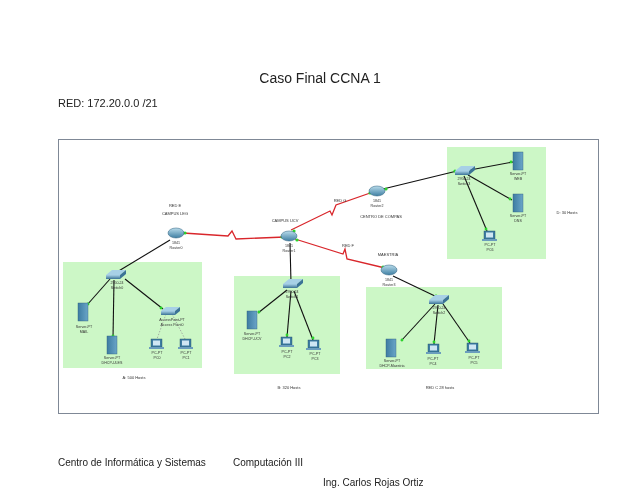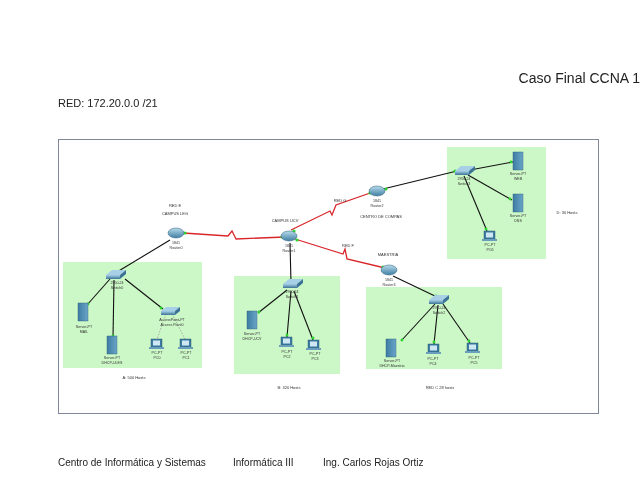--- a/index.html
+++ b/index.html
@@ -1,17 +1,17 @@
 <!DOCTYPE html>
 <html><head>
 <meta charset="utf-8">
 <style>
   html, body { margin: 0; padding: 0; background: #ffffff; }
   body { width: 640px; height: 495px; position: relative; overflow: hidden; font-family: "Liberation Sans", sans-serif; color: #222; }
-  .title { position: absolute; left: 0; width: 640px; top: 70px; text-align: right; font-size: 14px; color: #222; }
+  .title { position: absolute; left: 0; width: 640px; top: 70px; text-align: center; font-size: 14px; color: #222; }
   .red-label { position: absolute; left: 58px; top: 97px; font-size: 11px; color: #222; }
   .footer { position: absolute; top: 457px; font-size: 10px; color: #222; }
   .frame { position: absolute; left: 58px; top: 139px; width: 541px; height: 275px; border: 1.5px solid #7f8896; box-sizing: border-box; background: #fff; }
   svg.topo { position: absolute; left: 0; top: 0; }
   .lbl { font-family: "Liberation Sans", sans-serif; font-size: 4px; fill: #333; }
   .lbl-s { font-family: "Liberation Sans", sans-serif; font-size: 3.6px; fill: #333; }
 </style>
 </head>
 <body>
 
@@ -241,14 +241,14 @@
     <text class="lbl-s" x="490" y="251" text-anchor="middle">PC6</text>
   </g>
 
   <text class="lbl" x="134" y="379" text-anchor="middle">A: 500 Hosts</text>
   <text class="lbl" x="289" y="389" text-anchor="middle">B: 320 Hosts</text>
   <text class="lbl" x="440" y="389" text-anchor="middle">RED C 28 hosts</text>
   <text class="lbl" x="567" y="214" text-anchor="middle">D: 30 Hosts</text>
 </svg>
 
 <div class="footer" style="left:58px;">Centro de Informática y Sistemas</div>
-<div class="footer" style="left:233px;">Informática III</div>
-<div class="footer" style="left:323px;">Ing. Carlos Rojas Ortiz</div>
+<div class="footer" style="left:233px;">Computación III</div>
+<div class="footer" style="left:323px;margin-top:20px;">Ing. Carlos Rojas Ortiz</div>
 
 </body></html>

